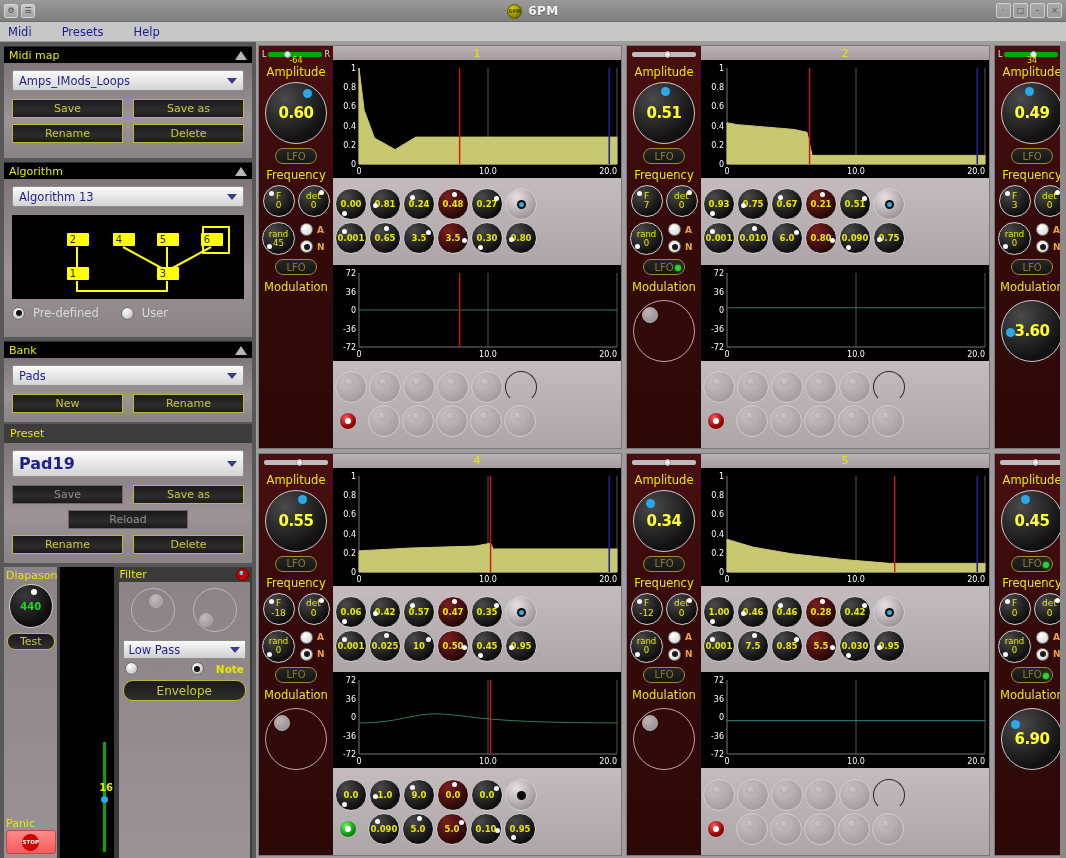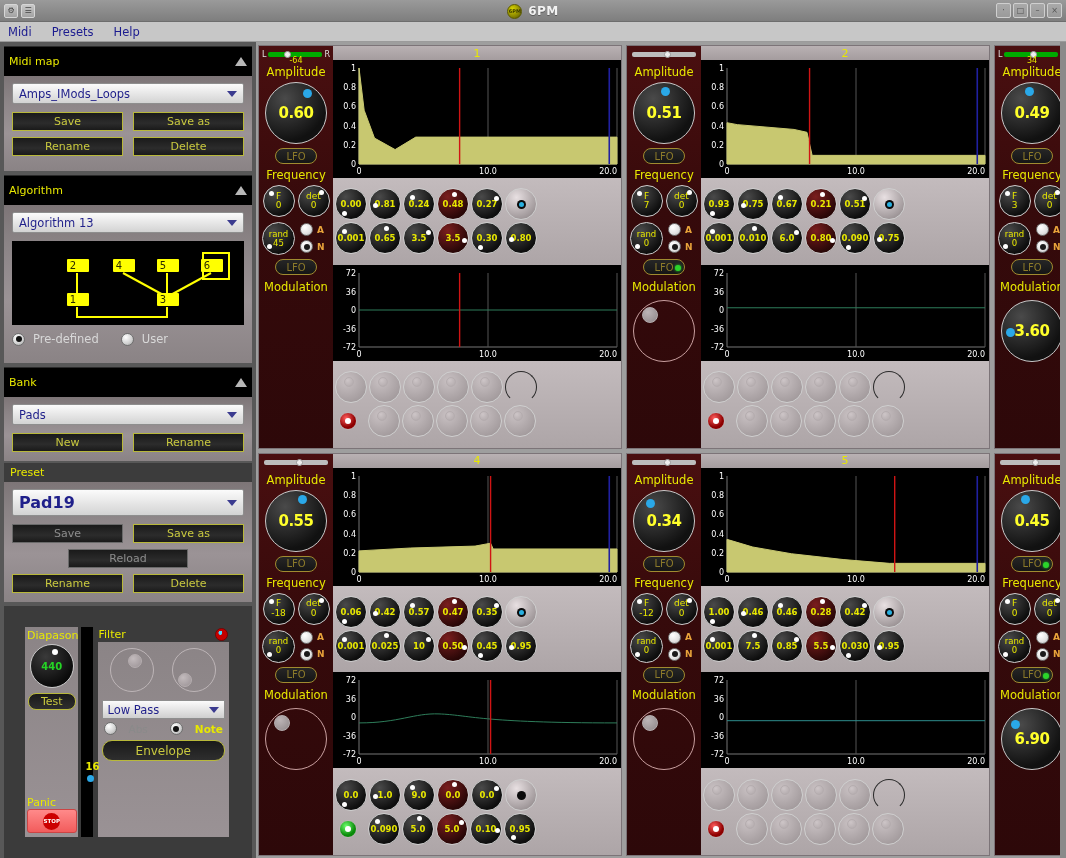--- a/index.html
+++ b/index.html
@@ -47,37 +47,37 @@
     width:15px;height:15px;
     background:linear-gradient(to bottom,#a9a9a9,#9a9a9a);
     border:1px solid #cfcfcf;border-radius:2px;
     display:flex;align-items:center;justify-content:center;
     font-size:8px;color:#555;line-height:1;
   }
 
   
   .menubar{
     height:20px; background:#c7c7c7;
-    display:flex; align-items:center; padding-left:8px; gap:20px;
+    display:flex; align-items:center; padding-left:8px; gap:30px;
     border-bottom:1px solid #9b9b9b;
   }
   .menu-item{ color:#1b1b8f; font-size:11.5px; font-family:"DejaVu Sans",sans-serif;}
 
   
   .main{ display:flex; width:1066px; height:816px; background:#8f8f8f; }
 
   
   .left{
     width:256px; height:816px;
     background:#585858;
     padding:4px 4px 0 4px;
     display:flex; flex-direction:column;
   }
   .grp-header{
-    background:#000; height:30px;
+    background:#000; height:17px;
     display:flex; align-items:center; justify-content:space-between;
     padding:0 5px; margin-bottom:0;
     border-top:1px solid #2b2b2b;
   }
   .grp-header span.t{ color:#e8e800; font-size:11px; }
   .tri{
     width:0;height:0;border-left:6px solid transparent;border-right:6px solid transparent;
     border-bottom:9px solid #b7b7b7;
   }
   .grp-body{
@@ -117,21 +117,21 @@
     background:radial-gradient(circle at 35% 30%,#fff,#d0d0d0 60%,#9a9a9a);
     border:1px solid #6f6f6f; display:flex;align-items:center;justify-content:center;
   }
   .rad.on::after{ content:""; width:6px;height:6px;border-radius:50%;background:#111; }
   .radlbl{ color:#d8d8d8; font-size:11.5px; margin-right:14px; }
 
   .sect-label{ color:#e8e800; font-size:11px; background:#3c3c3c; padding:3px 6px; }
 
   
   .botleft{
-    margin-top:4px; background:#3b3b3b; flex:1; display:flex; padding:21px; gap:3px;
+    margin-top:4px; background:#3b3b3b; flex:1; display:flex; padding:0; gap:3px;
   }
   .diapason{
     width:60px; background:linear-gradient(to bottom,#8b8486,#9a9295);
     display:flex;flex-direction:column; align-items:center; padding-top:2px;
     position:relative;
   }
   .dlabel{ color:#e8e800; font-size:11px; align-self:flex-start; padding-left:2px; }
   .dknob{
     width:44px;height:44px;border-radius:50%;
     background:radial-gradient(circle at 35% 28%,#3a3a3a,#0b0b0b 72%);
@@ -148,21 +148,21 @@
     display:flex;align-items:center;justify-content:center;
   }
   .panic{ color:#e8e800; font-size:11px; margin-top:auto; align-self:flex-start; padding-left:2px;}
   .stopbtn{
     width:50px;height:24px;border-radius:3px; margin-bottom:4px;
     background:linear-gradient(to bottom,#ff8a8a,#f25c5c);
     border:1px solid #cc4444; display:flex;align-items:center;justify-content:center;
   }
   .stopico{ width:17px;height:17px;background:#c00; border-radius:50%;
     color:#fff;font-size:5.5px;display:flex;align-items:center;justify-content:center;font-weight:bold;}
-  .meters{ width:62px; background:#000; display:flex; gap:3px; padding:3px 2px; position:relative;flex-direction:column;}
+  .meters{ width:62px; background:#000; display:flex; gap:3px; padding:3px 2px; position:relative;}
   .mcol{ flex:1; background:#000; position:relative; }
   .mbar{ position:absolute; left:3px; right:3px; bottom:3px; background:#0a0; }
   .mval{ position:absolute; left:2px; bottom:62px; color:#e8e800; font-size:10px; font-weight:bold;}
   .mhandle{ position:absolute; width:7px;height:7px;border-radius:50%;background:#2aa8e8;
     left:4px; bottom:52px; }
   .filterbox{ flex:1; background:#3b3b3b; display:flex;flex-direction:column; }
   .fhead{ display:flex; justify-content:space-between; align-items:flex-start; padding:1px 3px 0 3px;}
   .fhead .t{ color:#e8e800; font-size:11px; }
   .led-red{ width:13px;height:13px;border-radius:50%;
     background:radial-gradient(circle at 40% 35%,#49d8ff 0 18%, #c40000 22% 100%);

